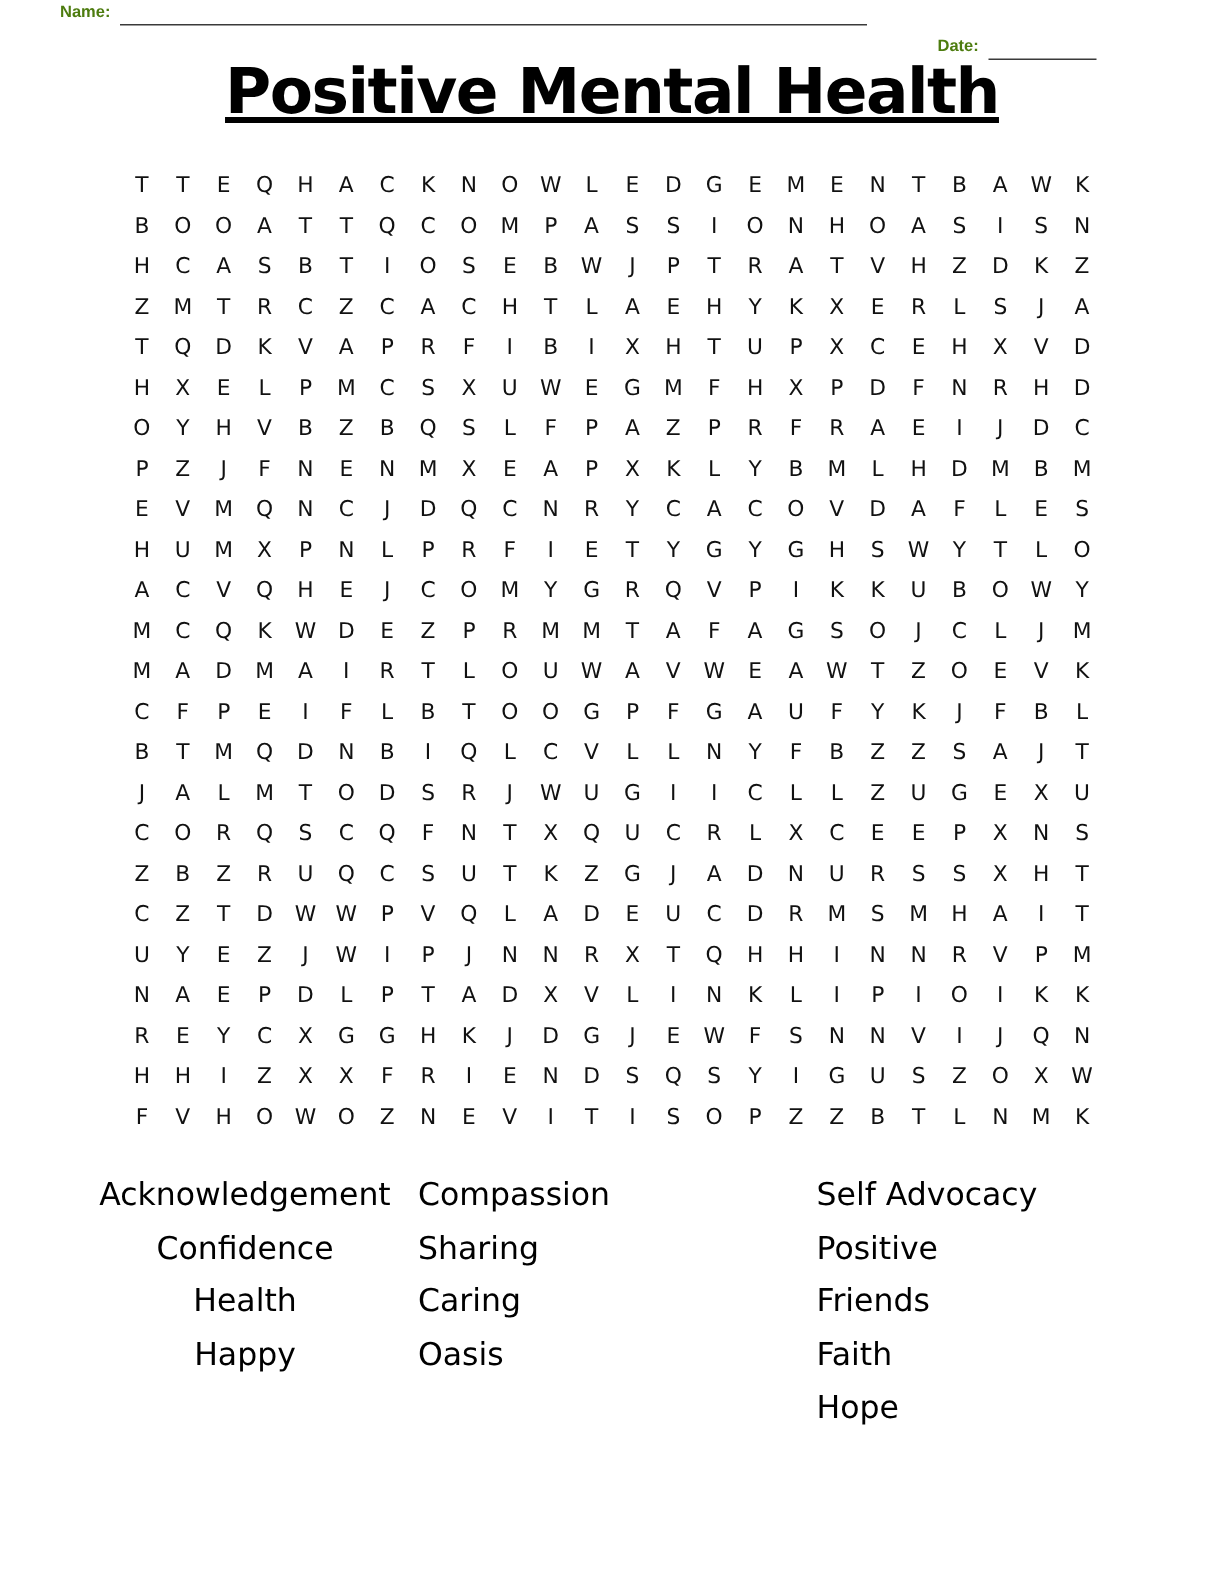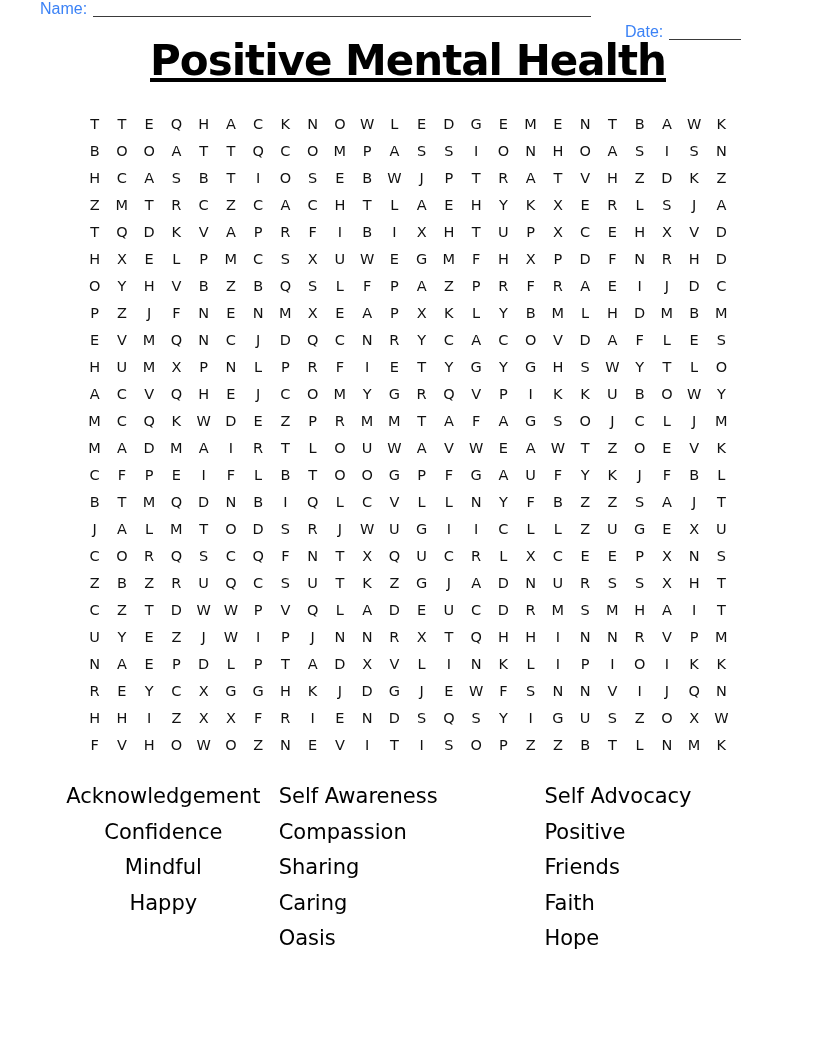--- a/index.html
+++ b/index.html
@@ -12,21 +12,21 @@
     overflow: hidden;
   }
 
   
   .header-row {
     position: absolute;
     top: 0; left: 0; right: 0;
     height: 20px;
   }
   .name-group { position: absolute; left: 40px; top: 0; display: flex; align-items: flex-end; }
-  .field-label { font-size: 16px; line-height: 17px; color: #3b82f6; }
+  .field-label { font-size: 11px; line-height: 17px; color: #4d7c0f; font-weight: bold; }
   .fill-line { border-bottom: 1.5px solid #3a3a3a; height: 16px; display: inline-block; }
   .name-line { width: 498px; margin-left: 6px; }
   .date-group { position: absolute; left: 625px; top: 0; display: flex; align-items: flex-end; margin-top: 23px; }
   .date-line { width: 72px; margin-left: 6px; }
 
   
   .page-title {
     position: absolute;
     top: 36px; left: 0; right: 0;
     text-align: center;
@@ -717,25 +717,24 @@
       <span class="grid-cell">N</span>
       <span class="grid-cell">M</span>
       <span class="grid-cell">K</span>
     </div>
   </div>
 
 <div class="word-list">
     <div class="word-column word-column-1">
       <div class="word-item">Acknowledgement</div>
       <div class="word-item">Confidence</div>
-      <div class="word-item">Mindful</div>
+      <div class="word-item">Health</div>
       <div class="word-item">Happy</div>
     </div>
     <div class="word-column word-column-2">
-      <div class="word-item">Self Awareness</div>
       <div class="word-item">Compassion</div>
       <div class="word-item">Sharing</div>
       <div class="word-item">Caring</div>
       <div class="word-item">Oasis</div>
     </div>
     <div class="word-column word-column-3">
       <div class="word-item">Self Advocacy</div>
       <div class="word-item">Positive</div>
       <div class="word-item">Friends</div>
       <div class="word-item">Faith</div>

